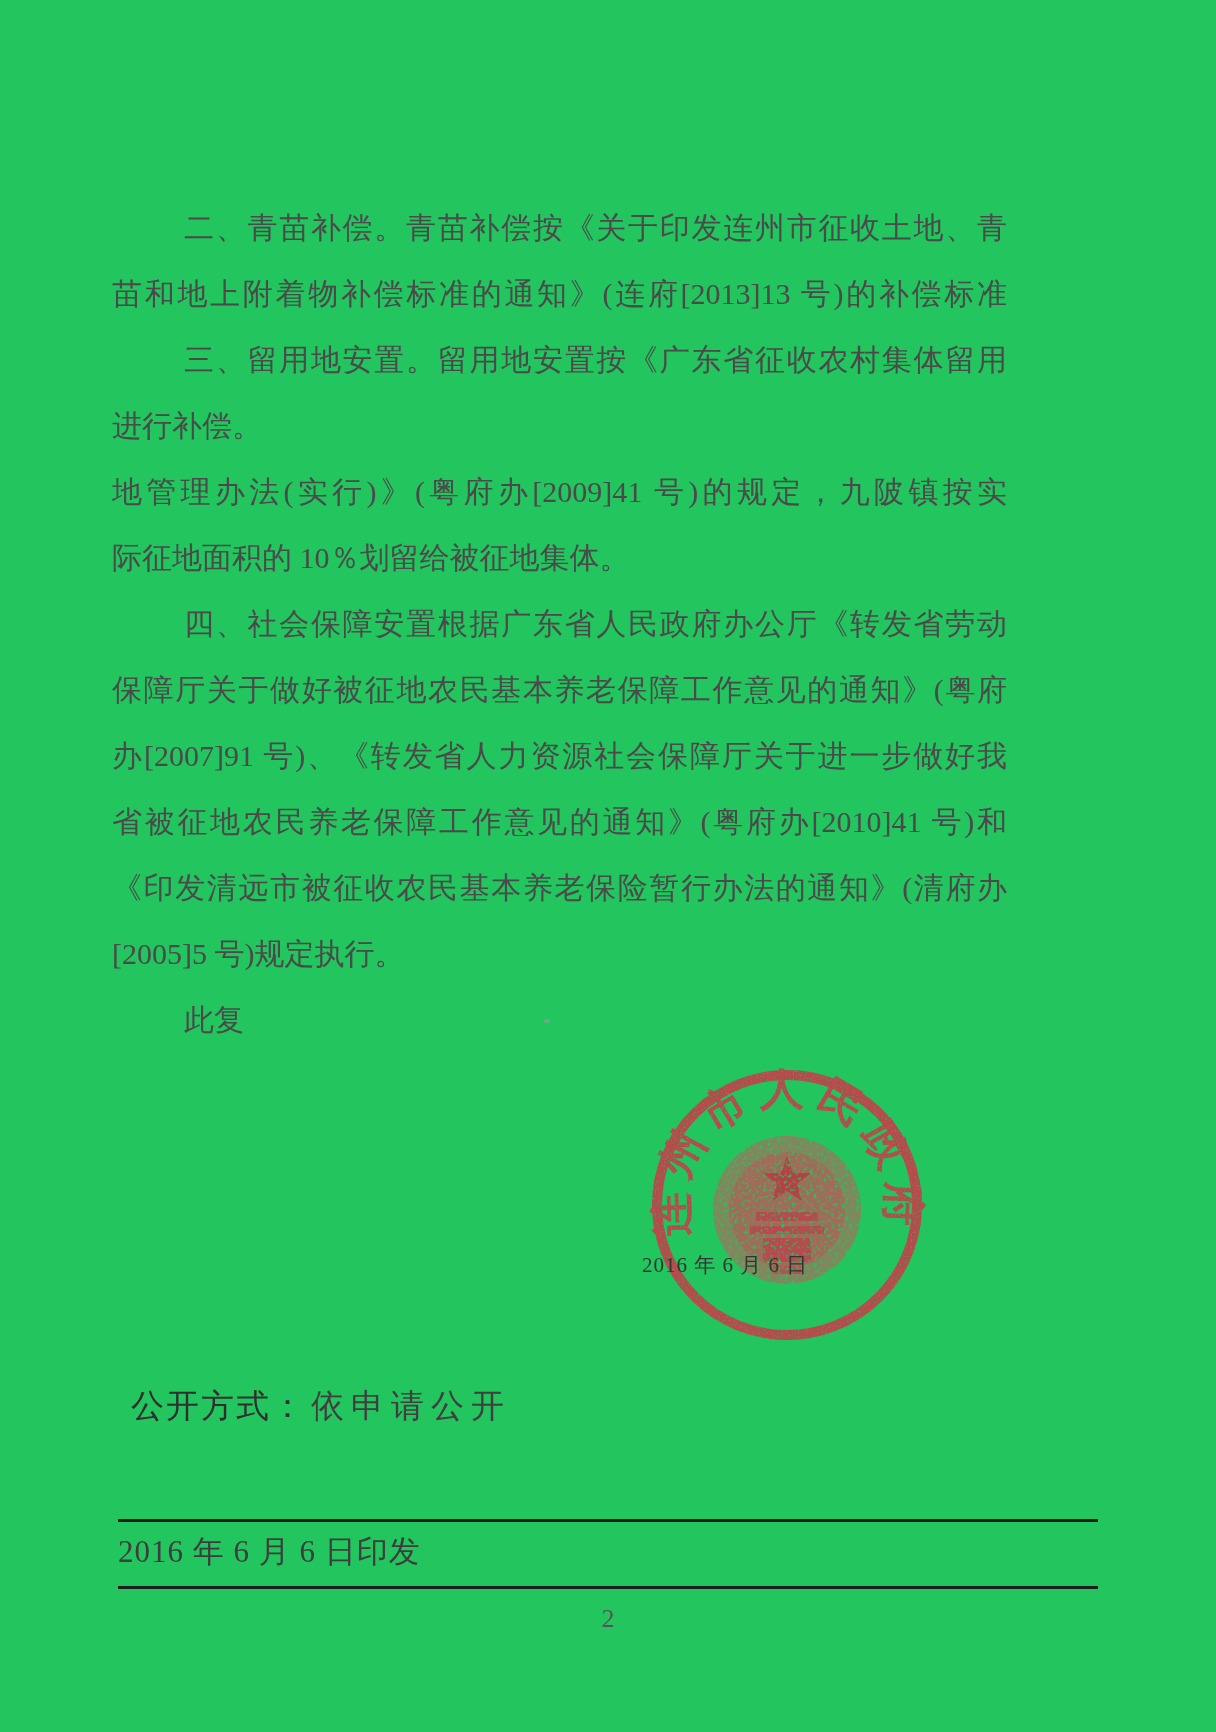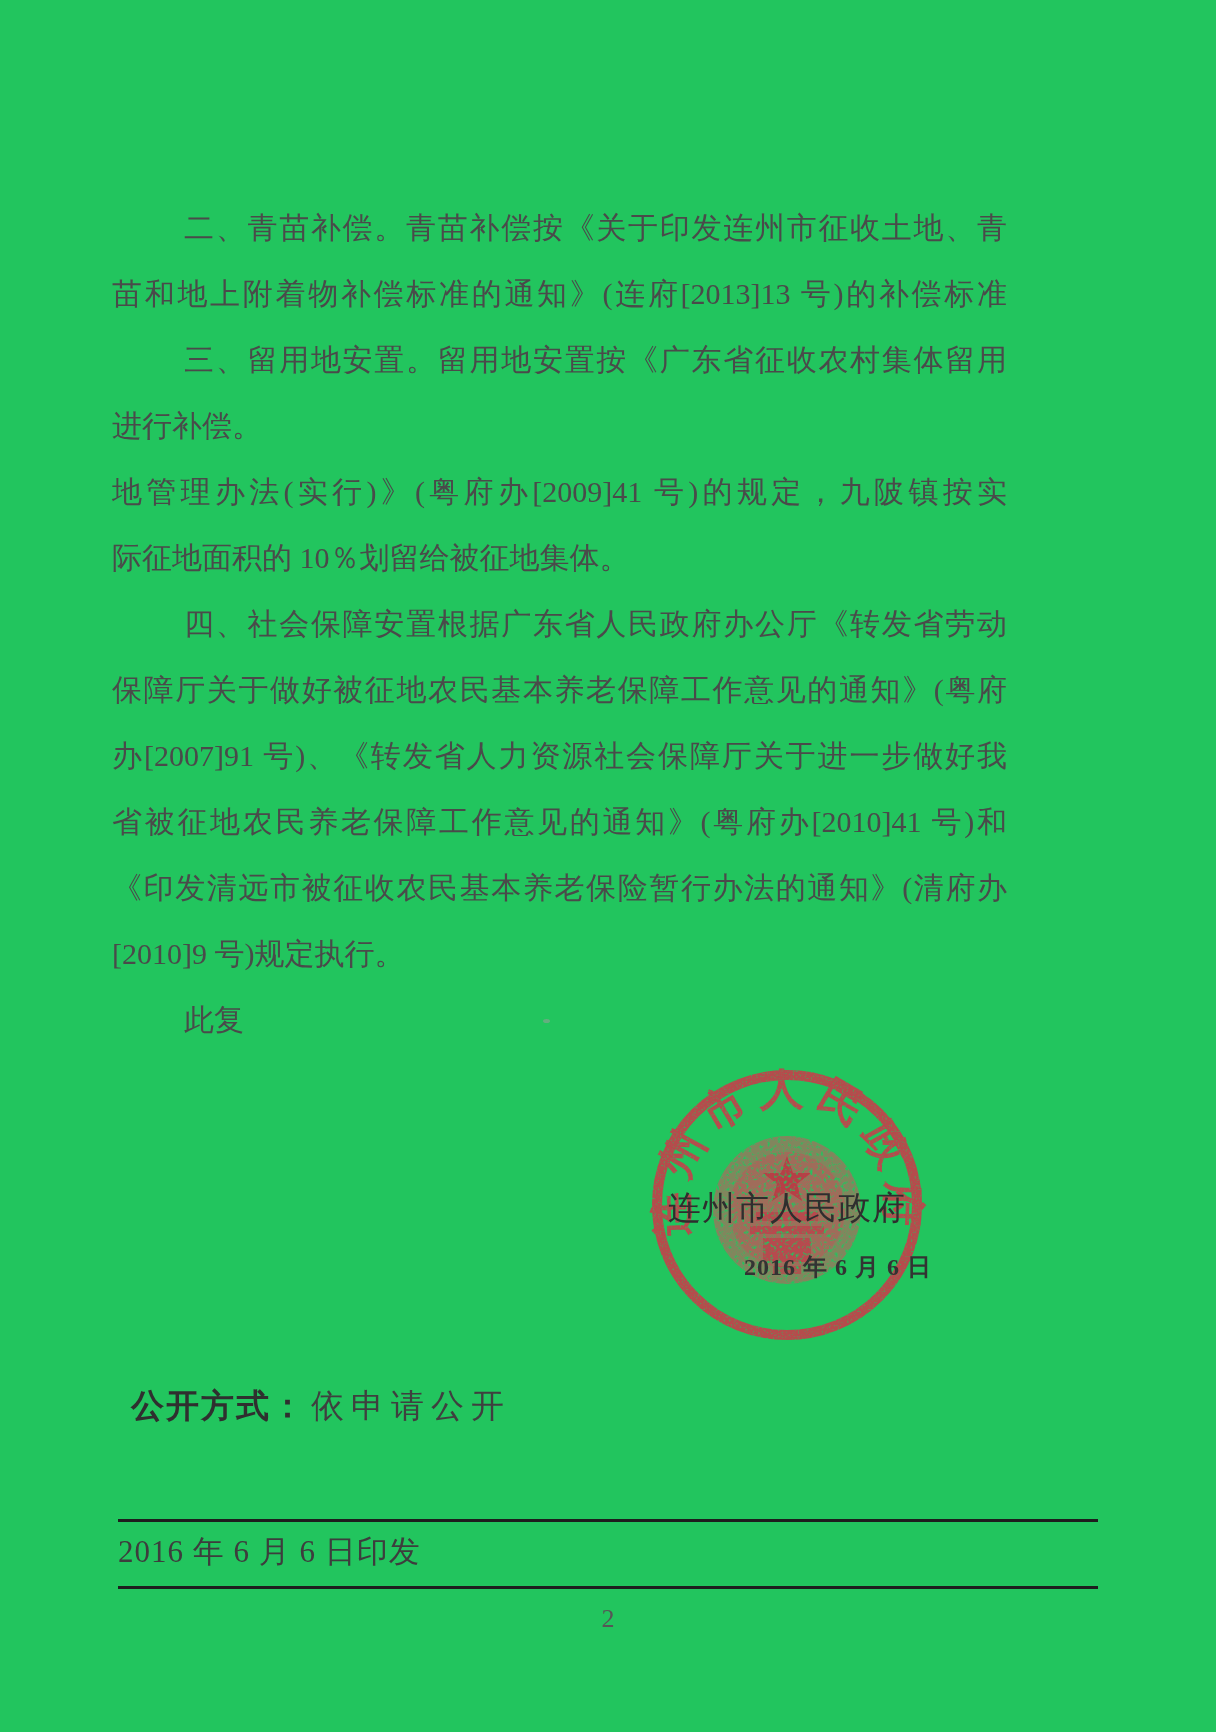--- a/index.html
+++ b/index.html
@@ -44,35 +44,34 @@
     text-align:center;
     font-size:33px;
     letter-spacing:1px;
     color:#2e2e2e;
     z-index:3;
   }
   .sig-date{
     position:absolute;
     left:642px; top:1251px;
     width:290px;
-    text-align:right;
-    font-size:24px;
+    text-align:left;
+    font-size:21px;
     letter-spacing:1px;
     color:#333;
     z-index:3;
-    font-weight:bold;
   }
   
   .disclosure{
     position:absolute;
     left:131px; top:1384px;
     font-size:33px;
     color:#3f3f3f;
   }
-  .disclosure .lab{ font-weight:bold; letter-spacing:2px; color:#2f2f2f;text-align:right; }
+  .disclosure .lab{ font-weight:normal; letter-spacing:2px; color:#2f2f2f;text-align:right; }
   .disclosure .val{ margin-left:5px; letter-spacing:7px; }
   
   .rule{
     position:absolute;
     left:118px;
     width:980px; height:3px;
     background:#1e1e1e;
   }
   .rule.top{ top:1519px; }
   .rule.bottom{ top:1586px; }
@@ -115,21 +114,21 @@
       <div class="line">苗和地上附着物补偿标准的通知》(连府[2013]13 号)的补偿标准</div>
       <div class="line first">三、留用地安置。留用地安置按《广东省征收农村集体留用</div>
       <div class="line last">进行补偿。</div>
       <div class="line">地管理办法(实行)》(粤府办[2009]41 号)的规定，九陂镇按实</div>
       <div class="line last">际征地面积的 10％划留给被征地集体。</div>
       <div class="line first">四、社会保障安置根据广东省人民政府办公厅《转发省劳动</div>
       <div class="line">保障厅关于做好被征地农民基本养老保障工作意见的通知》(粤府</div>
       <div class="line">办[2007]91 号)、《转发省人力资源社会保障厅关于进一步做好我</div>
       <div class="line">省被征地农民养老保障工作意见的通知》(粤府办[2010]41 号)和</div>
       <div class="line">《印发清远市被征收农民基本养老保险暂行办法的通知》(清府办</div>
-      <div class="line last">[2010]9 号)规定执行。</div>
+      <div class="line last">[2005]5 号)规定执行。</div>
       <div class="line first last">此复</div>
     </section>
 
   <div class="speck"></div>
 
   <div class="seal">
     <svg width="290" height="290" viewBox="0 0 290 290">
       <defs>
         <filter id="distress" x="-15%" y="-15%" width="130%" height="130%">
           <feTurbulence type="fractalNoise" baseFrequency="0.55" numOctaves="2" seed="7" result="n"></feTurbulence>
@@ -162,21 +161,20 @@
         <circle cx="145" cy="150" r="58" fill="#c84e57" opacity="0.45"></circle>
         <polygon points="145,96 151,113 169,113 155,124 160,141 145,131 130,141 135,124 121,113 139,113" fill="#b93b45" opacity="0.9"></polygon>
         <rect x="114" y="152" width="62" height="9" fill="#bd414b" opacity="0.8"></rect>
         <rect x="108" y="166" width="74" height="8" fill="#bd414b" opacity="0.8"></rect>
         <rect x="121" y="178" width="48" height="24" fill="#bd414b" opacity="0.8"></rect>
         <rect x="131" y="206" width="28" height="8" fill="#bd414b" opacity="0.7"></rect>
       </g>
     </svg>
   </div>
 
-  <div class="sig-name">连州市人民政府</div>
   <div class="sig-date">2016 年 6 月 6 日</div>
 
   <div class="disclosure">
     <span class="lab">公开方式：</span><span class="val">依申请公开</span>
   </div>
 
   <div class="rule top"></div>
   <div class="footer-row">
     <span class="printdate">2016 年 6 月 6 日印发</span>
   </div>

